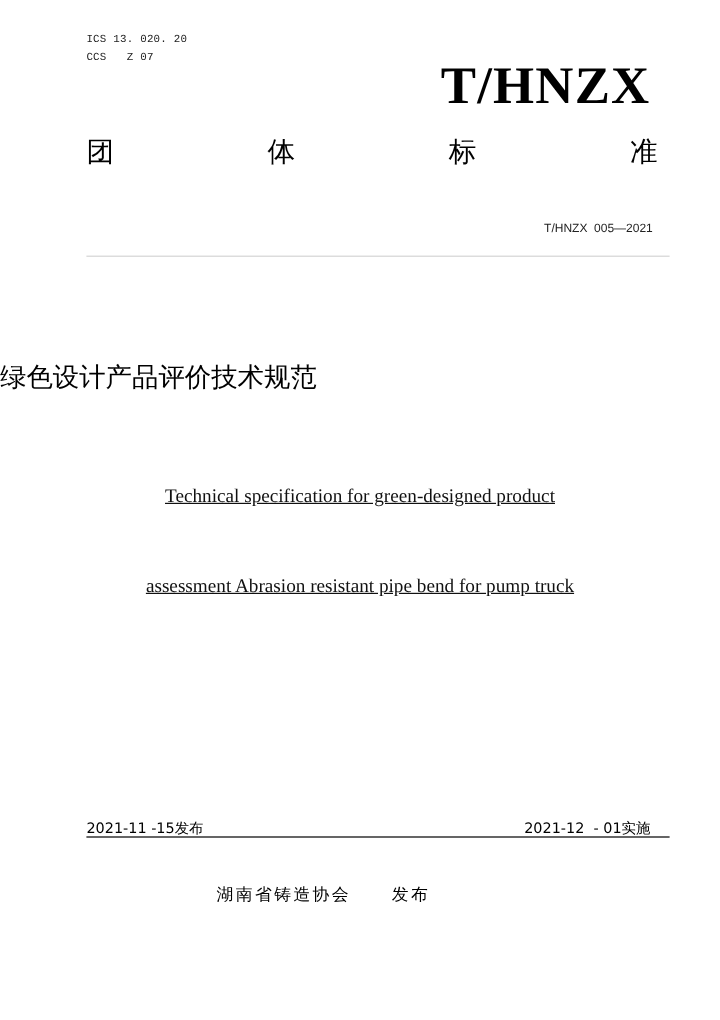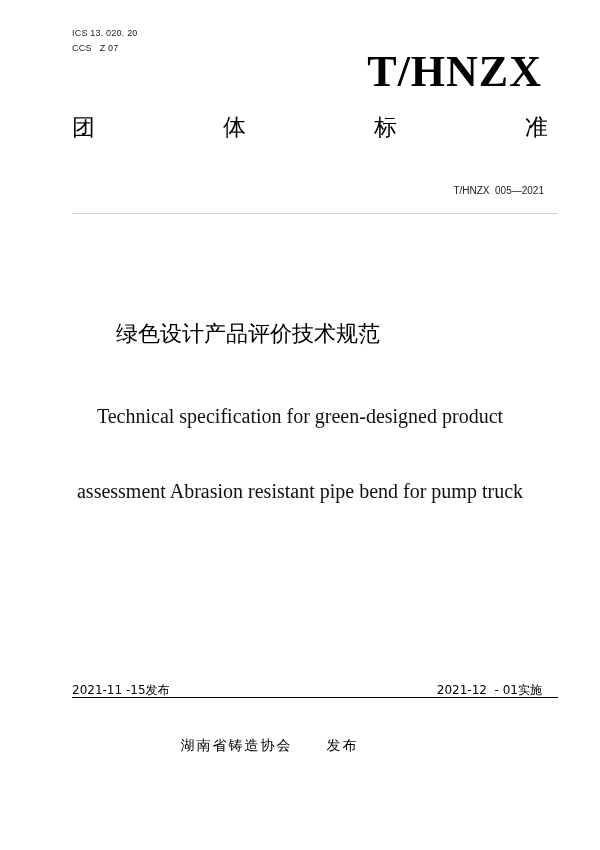--- a/index.html
+++ b/index.html
@@ -11,21 +11,21 @@
       width: 600px;
       height: 850px;
       position: relative;
       overflow: hidden;
       color: #000;
       font-family: "DejaVu Sans", sans-serif;
     }
     .abs { position: absolute; }
 
     .cls-code {
-      font-family: Liberation Sans, sans-serif;
+      font-family: Liberation Mono, monospace;
       font-size: 9px;
       color: #222;
       letter-spacing: 0.2px;
       white-space: pre;
     }
     #ics { left: 72px; top: 28px; }
     #ccs { left: 72px; top: 43px; }
 
     #logo {
       right: 58px;
@@ -62,35 +62,35 @@
       left: 72px;
       top: 213px;
       width: 486px;
       height: 0;
       border-top: 1.5px solid #d4d4d4;
     }
 
     #title-cn {
       left: 0;
       width: 496px;
-      top: 318px;
-      text-align: center;
+      top: 300px;
       font-family: "DejaVu Sans", sans-serif;
       font-size: 22px;
       line-height: 32px;
     }
     #title-cn .line2 { display: block; }
 
     #title-en-1, #title-en-2 {
       left: 0;
       width: 600px;
       text-align: center;
       font-family: "Liberation Serif", serif;
-      font-size: 20px;
+      font-size: 16px;
       color: #111;
+      text-decoration: underline;
     }
     #title-en-1 { top: 405px; }
     #title-en-2 { top: 448px; margin-top: 32px; }
 
     .date {
       font-family: "DejaVu Sans", sans-serif;
       font-size: 12px;
       top: 682px;
       white-space: pre;
     }

